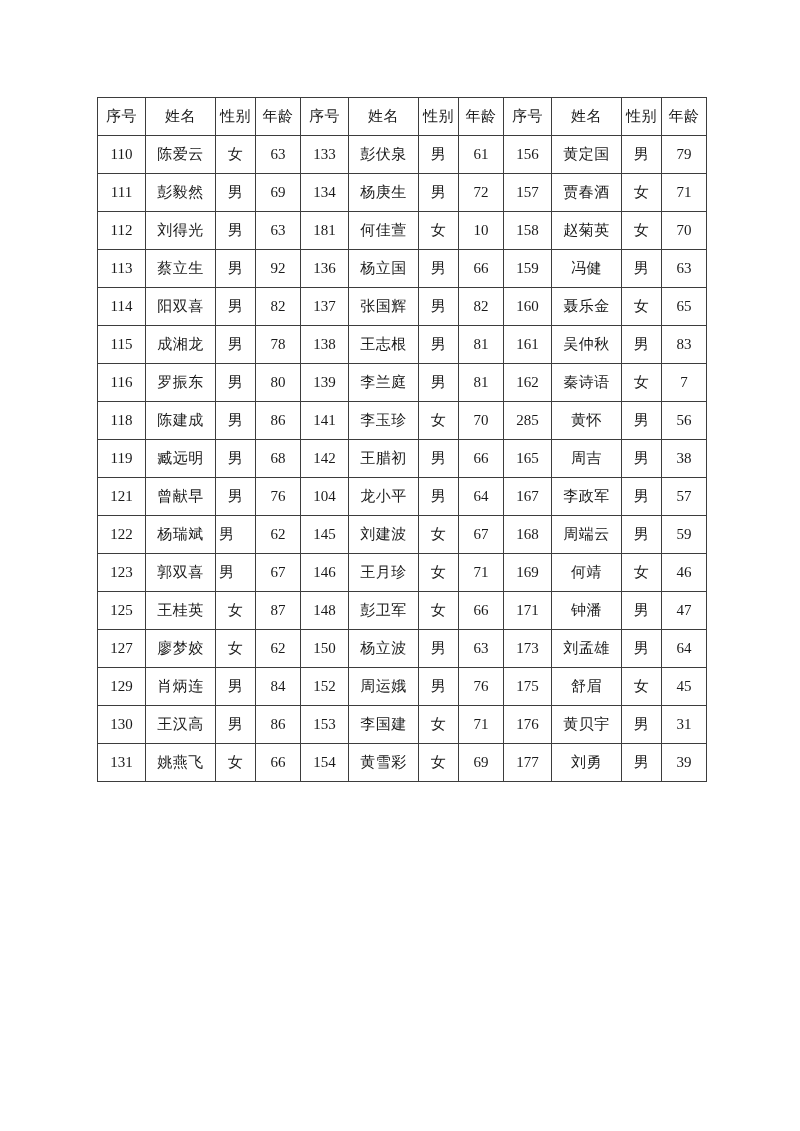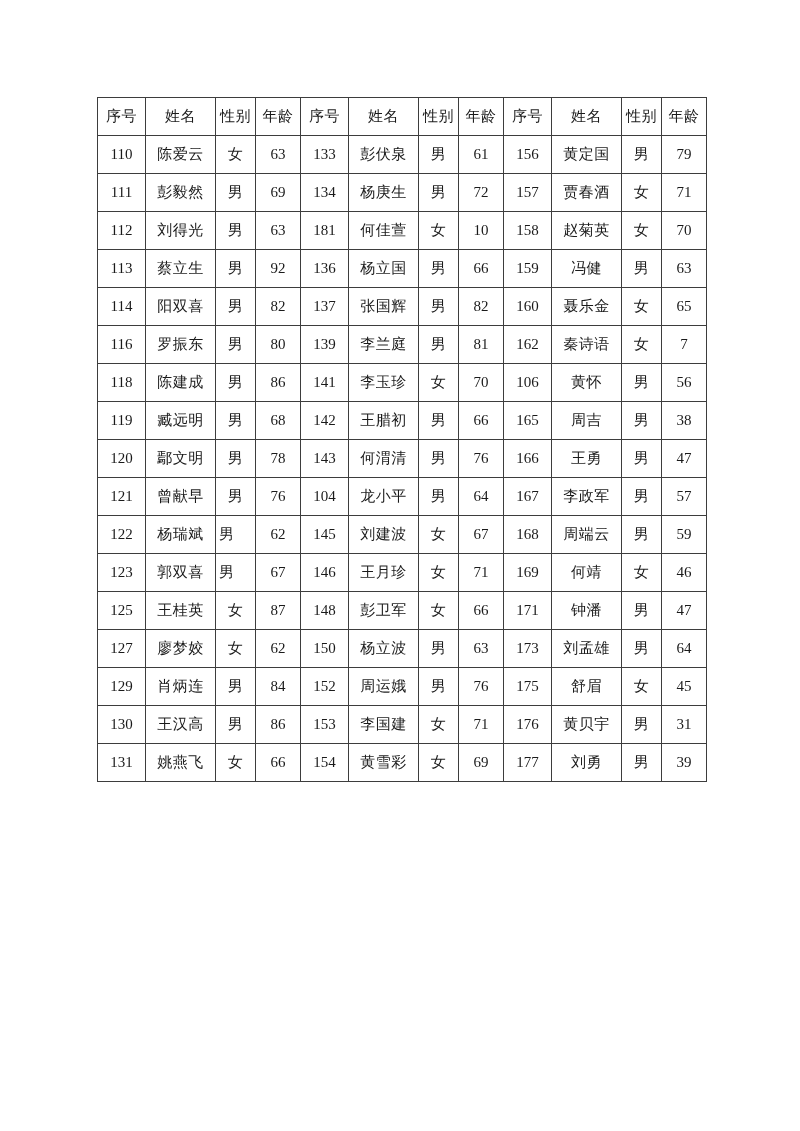--- a/index.html
+++ b/index.html
@@ -155,20 +155,34 @@
           <td class="num">137</td>
           <td>张国辉</td>
           <td>男</td>
           <td class="num">82</td>
           <td class="num">160</td>
           <td>聂乐金</td>
           <td>女</td>
           <td class="num">65</td>
         </tr>
         <tr>
+          <td class="num">115</td>
+          <td>成湘龙</td>
+          <td>男</td>
+          <td class="num">78</td>
+          <td class="num">138</td>
+          <td>王志根</td>
+          <td>男</td>
+          <td class="num">81</td>
+          <td class="num">161</td>
+          <td>吴仲秋</td>
+          <td>男</td>
+          <td class="num">83</td>
+        </tr>
+        <tr>
           <td class="num">116</td>
           <td>罗振东</td>
           <td>男</td>
           <td class="num">80</td>
           <td class="num">139</td>
           <td>李兰庭</td>
           <td>男</td>
           <td class="num">81</td>
           <td class="num">162</td>
           <td>秦诗语</td>
@@ -177,52 +191,38 @@
         </tr>
         <tr>
           <td class="num">118</td>
           <td>陈建成</td>
           <td>男</td>
           <td class="num">86</td>
           <td class="num">141</td>
           <td>李玉珍</td>
           <td>女</td>
           <td class="num">70</td>
-          <td class="num">106</td>
+          <td class="num">285</td>
           <td>黄怀</td>
           <td>男</td>
           <td class="num">56</td>
         </tr>
         <tr>
           <td class="num">119</td>
           <td>臧远明</td>
           <td>男</td>
           <td class="num">68</td>
           <td class="num">142</td>
           <td>王腊初</td>
           <td>男</td>
           <td class="num">66</td>
           <td class="num">165</td>
           <td>周吉</td>
           <td>男</td>
           <td class="num">38</td>
-        </tr>
-        <tr>
-          <td class="num">120</td>
-          <td>鄢文明</td>
-          <td>男</td>
-          <td class="num">78</td>
-          <td class="num">143</td>
-          <td>何渭清</td>
-          <td>男</td>
-          <td class="num">76</td>
-          <td class="num">166</td>
-          <td>王勇</td>
-          <td>男</td>
-          <td class="num">47</td>
         </tr>
         <tr>
           <td class="num">121</td>
           <td>曾献早</td>
           <td>男</td>
           <td class="num">76</td>
           <td class="num">104</td>
           <td>龙小平</td>
           <td>男</td>
           <td class="num">64</td>

